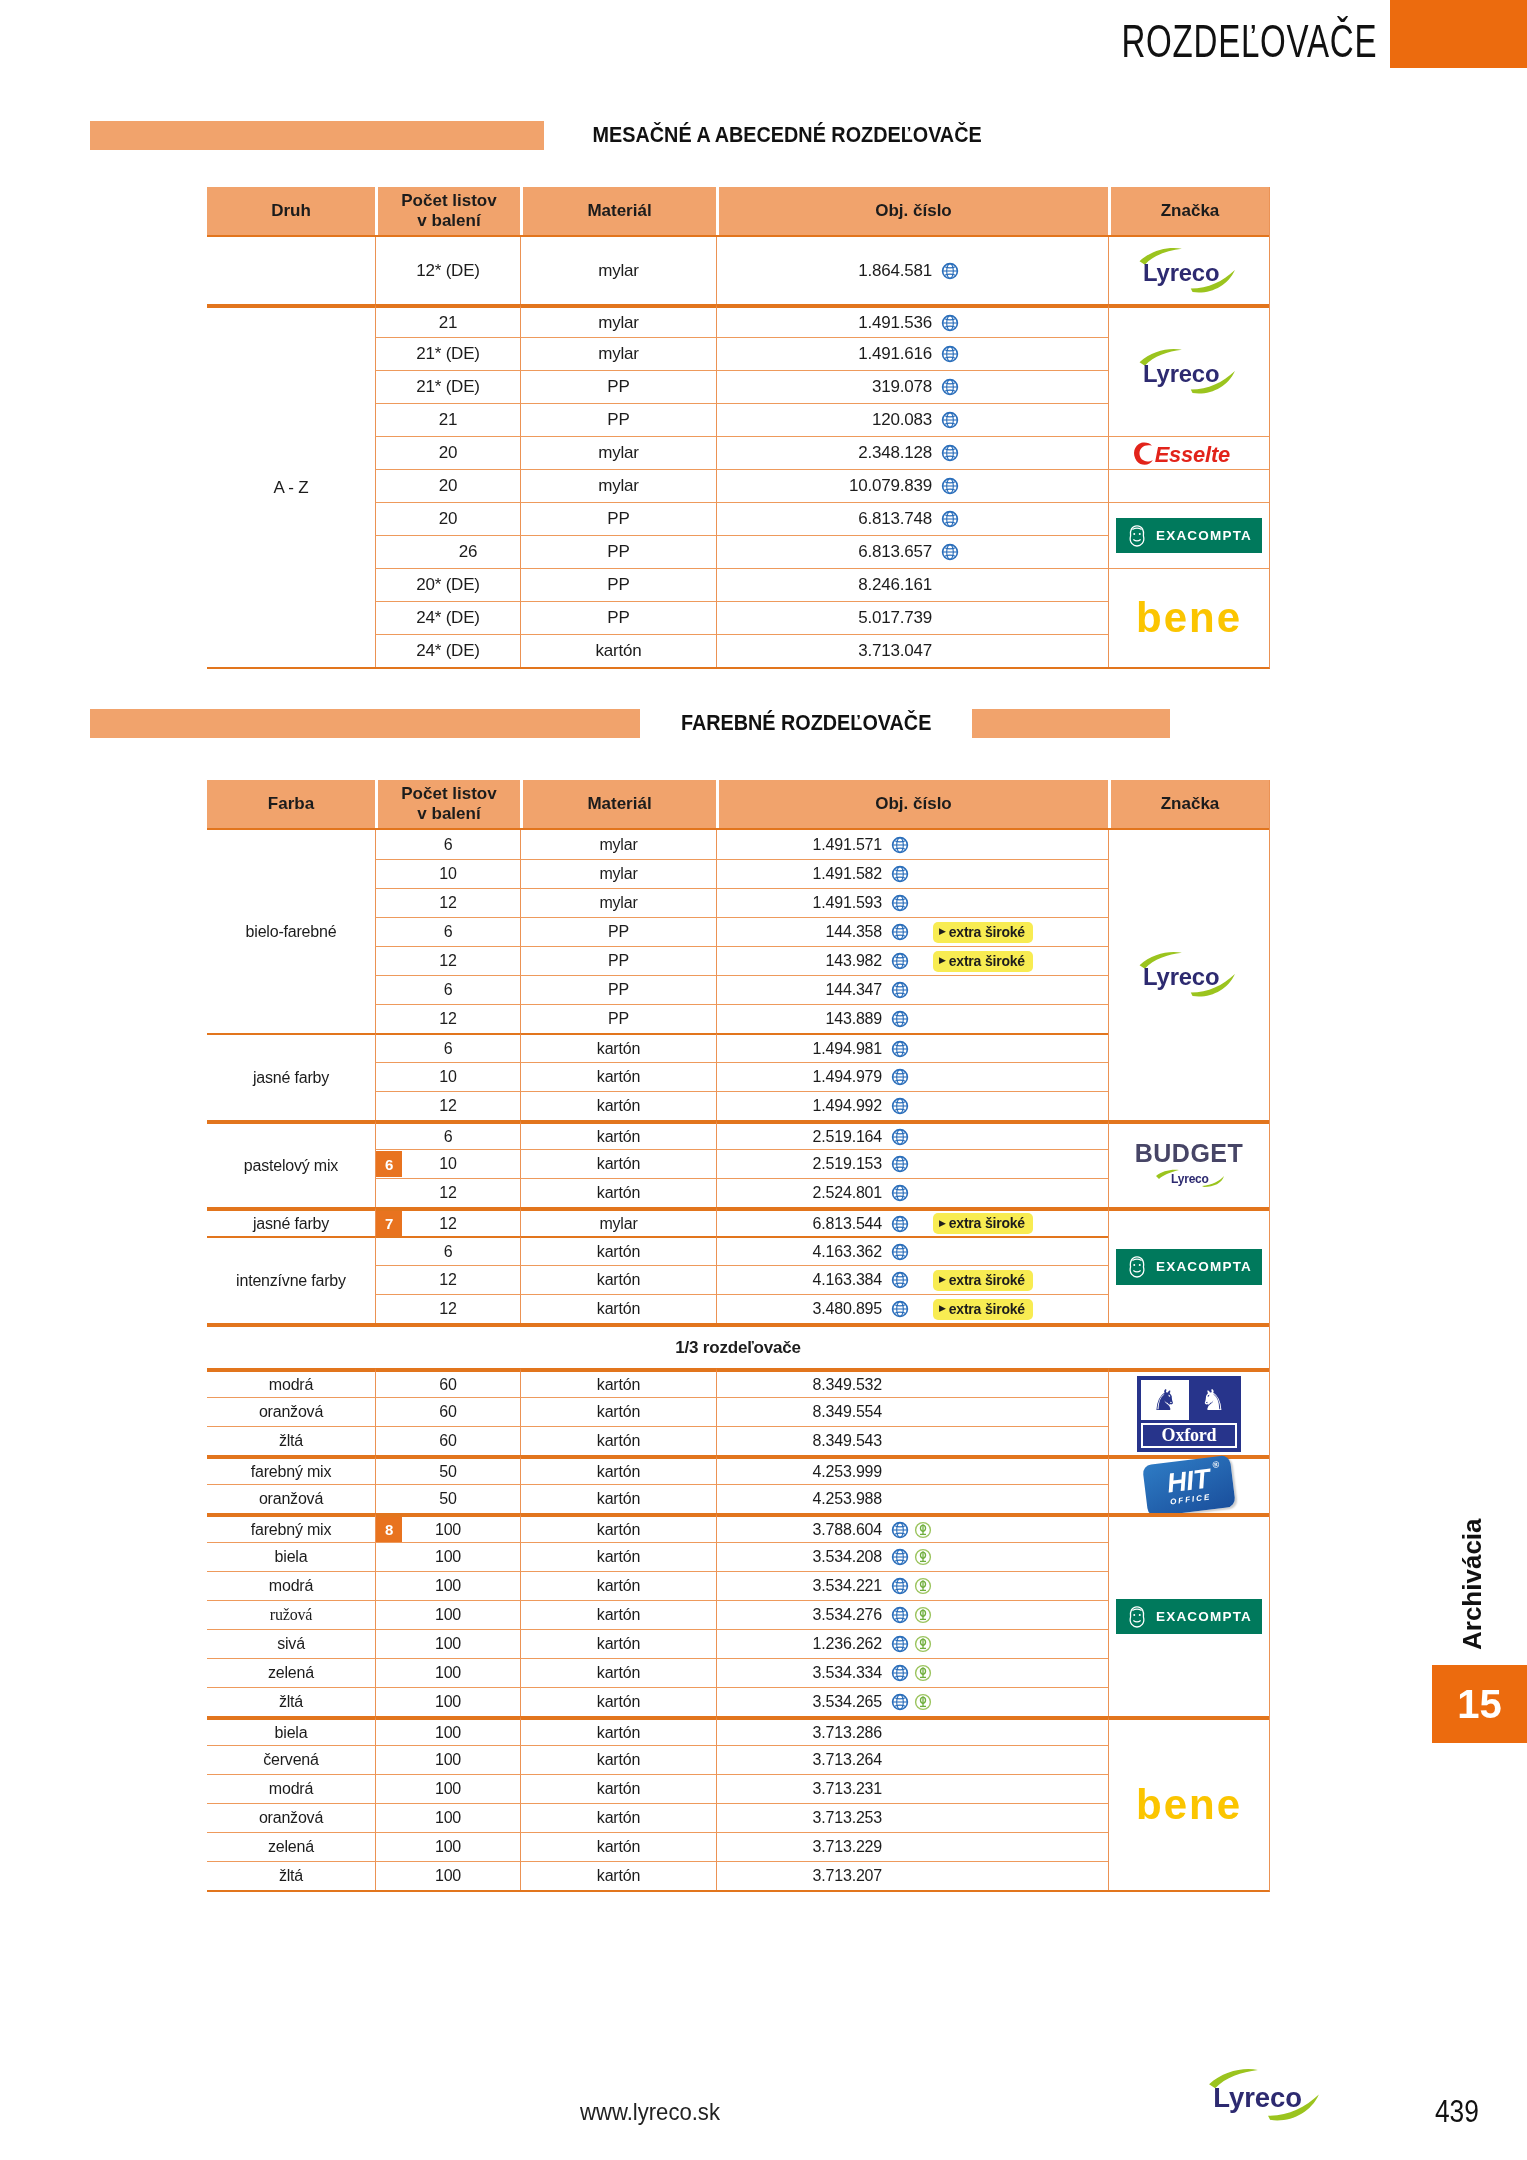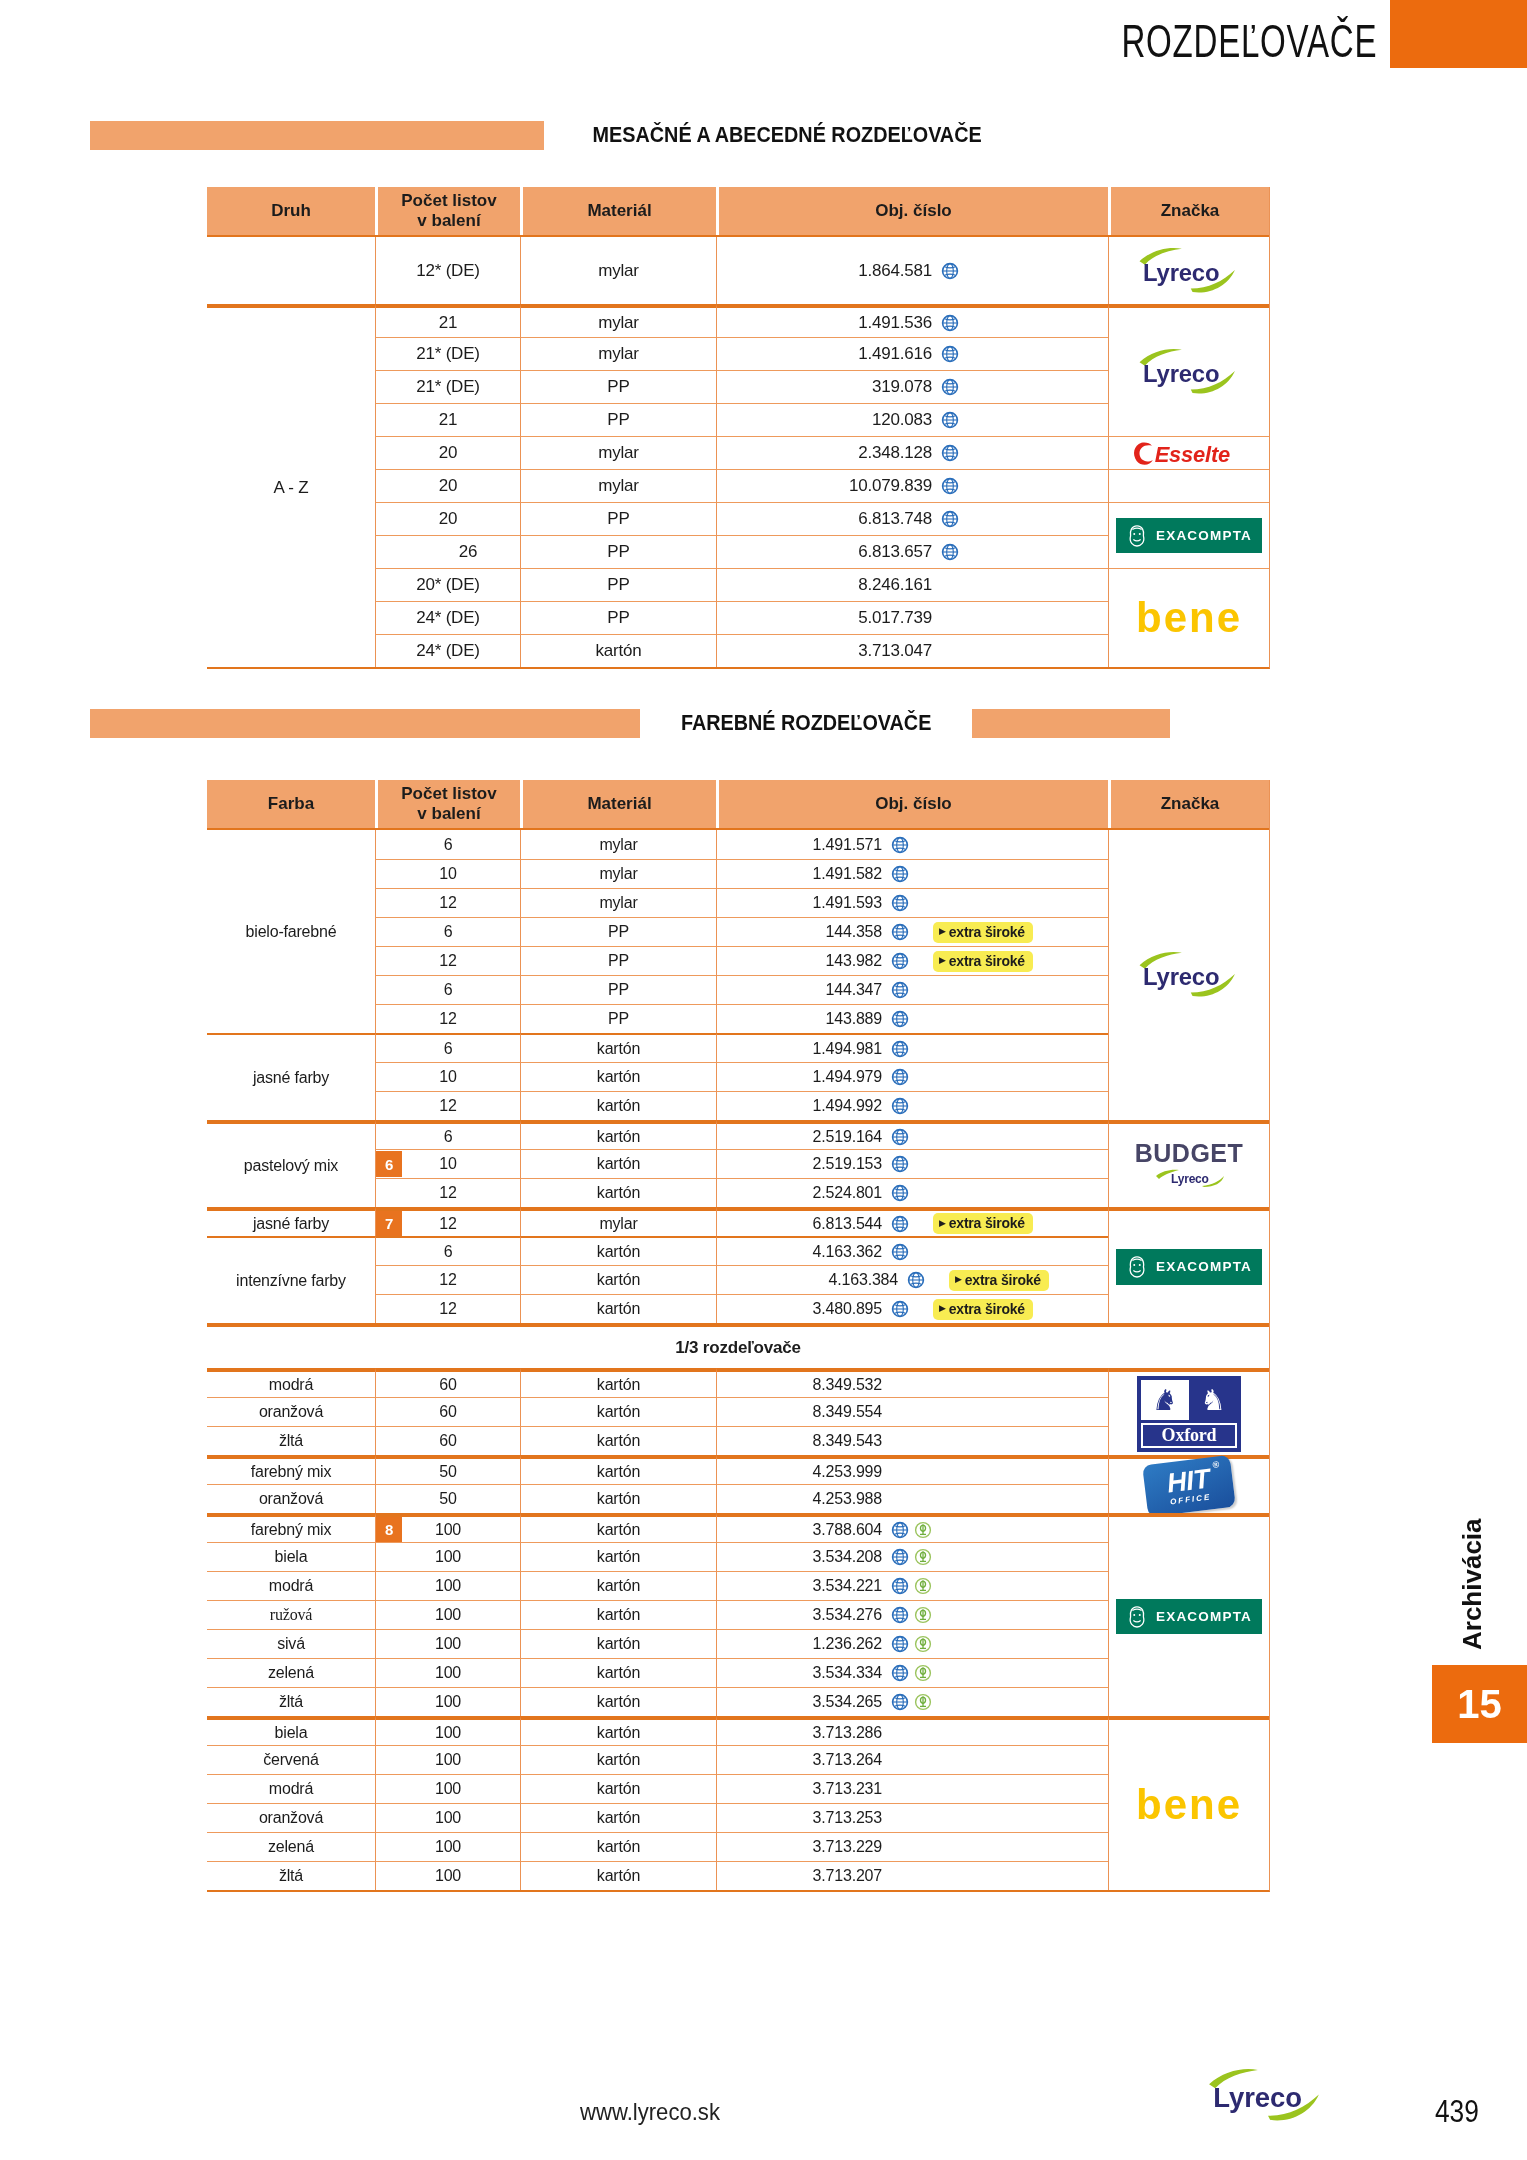--- a/index.html
+++ b/index.html
@@ -518,21 +518,21 @@
             <ellipse cx="9" cy="9" rx="3.3" ry="7.4" fill="none" stroke="#2A6EBB" stroke-width="1.1"></ellipse>
             <line x1="1.6" y1="9" x2="16.4" y2="9" stroke="#2A6EBB" stroke-width="1.1"></line>
             <path d="M3.6 4.7 Q9 7 14.4 4.7" fill="none" stroke="#2A6EBB" stroke-width="1.1"></path>
             <path d="M3.6 13.3 Q9 11 14.4 13.3" fill="none" stroke="#2A6EBB" stroke-width="1.1"></path>
           </svg>
         </div>
         <div class="cell lt" style="grid-area: 16 / 2;">
           <span>12</span>
         </div>
         <div class="cell lt" style="grid-area: 16 / 3;">kartón</div>
-        <div class="cell obj lt" style="grid-area: 16 / 4; padding-left: 16px;">
+        <div class="cell obj lt" style="grid-area: 16 / 4;">
           <div class="num" style="width: 165px;">4.163.384</div>
           <svg width="18" height="18" viewBox="0 0 18 18">
             <circle cx="9" cy="9" r="7.4" fill="#fff" stroke="#2A6EBB" stroke-width="1.6"></circle>
             <ellipse cx="9" cy="9" rx="3.3" ry="7.4" fill="none" stroke="#2A6EBB" stroke-width="1.1"></ellipse>
             <line x1="1.6" y1="9" x2="16.4" y2="9" stroke="#2A6EBB" stroke-width="1.1"></line>
             <path d="M3.6 4.7 Q9 7 14.4 4.7" fill="none" stroke="#2A6EBB" stroke-width="1.1"></path>
             <path d="M3.6 13.3 Q9 11 14.4 13.3" fill="none" stroke="#2A6EBB" stroke-width="1.1"></path>
           </svg>
           <div class="wide"><span class="tri">▶</span>extra široké</div>
         </div>

